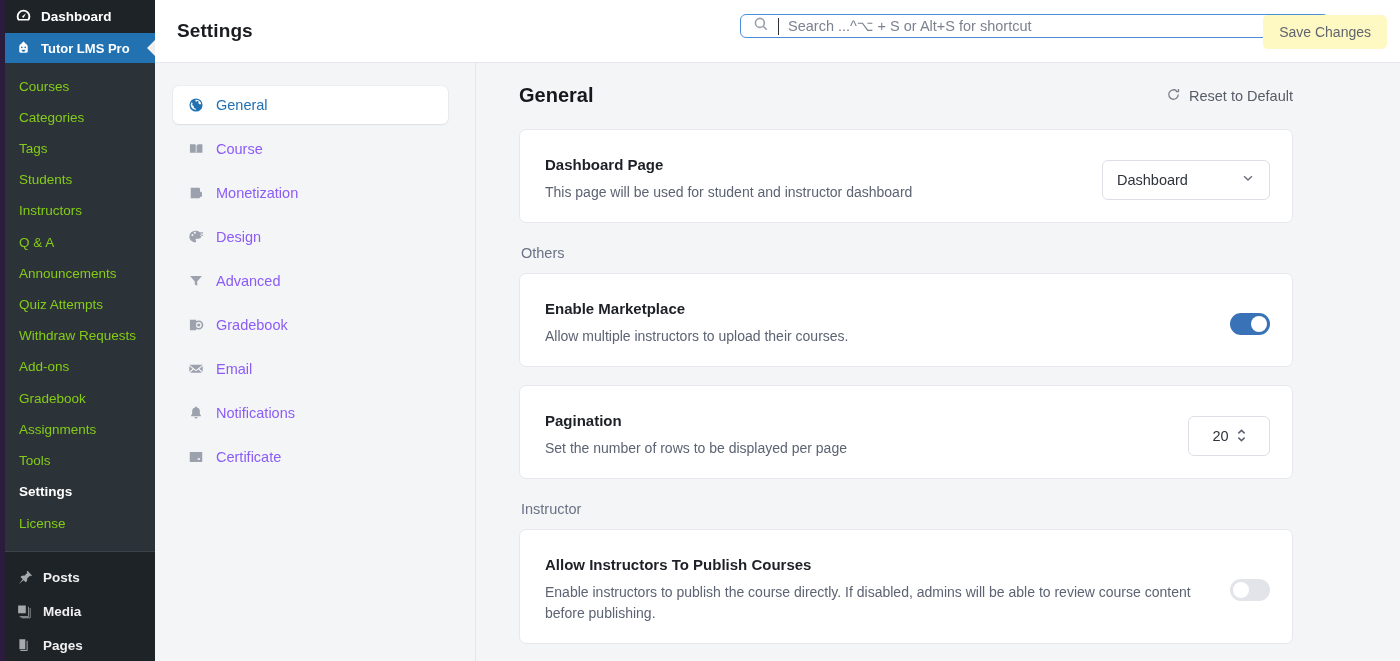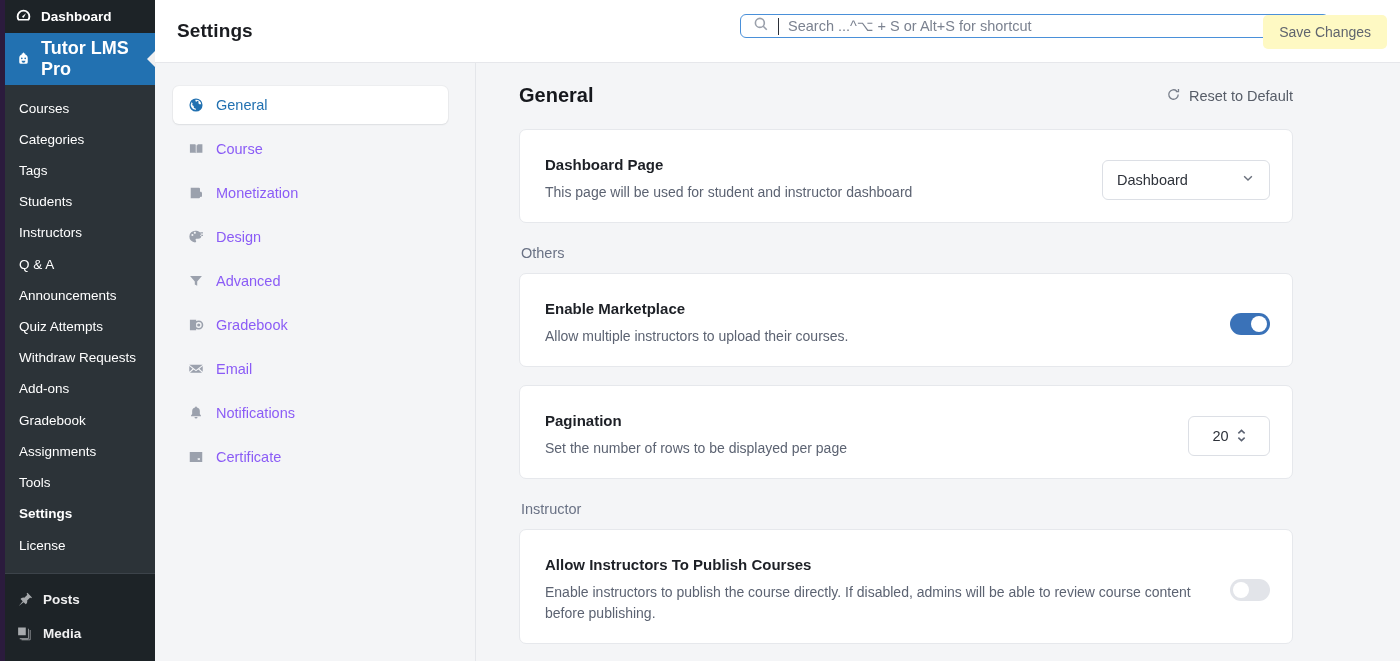--- a/index.html
+++ b/index.html
@@ -31,41 +31,41 @@
   .wp-top-item {
     display: flex; align-items: center; gap: 9px;
     height: 33px; padding: 0 9px;
     background: #1d2327;
     color: #fff;
     font-weight: bold;
     font-size: 13.5px;
   }
   .wp-active-item {
     display: flex; align-items: center; gap: 9px;
-    height: 52px; padding: 0 9px;
+    height: 30px; padding: 0 9px;
     background: #2271b1;
     color: #fff;
     font-weight: bold;
-    font-size: 18px;
+    font-size: 13px;
     position: relative;
   }
   .wp-active-item::after {
     content: "";
     position: absolute; right: -1px; top: 50%;
     transform: translateY(-50%);
     border-top: 9px solid transparent;
     border-bottom: 9px solid transparent;
     border-right: 9px solid #f0f0f1;
   }
   .wp-submenu { padding: 8px 0 10px 0; background: #2c3338; }
   .wp-sub-item {
     display: block;
     padding: 6.5px 9px 6.5px 14px;
     font-size: 13.5px;
-    color: #ffffff;
+    color: #84cc16;
     line-height: 1.35;
   }
   .wp-sub-item.current { color: #fff; font-weight: bold; }
 
   .wp-divider { height: 1px; background: #3c434a; margin: 2px 0 0 0; }
   .wp-bottom { background: #1d2327; padding: 8px 0 0 0; height: 100%; }
   .wp-bottom-item {
     display: flex; align-items: center; gap: 10px;
     padding: 8px 9px 8px 10px;
     color: #f0f0f1; font-size: 13.5px; font-weight: bold;

